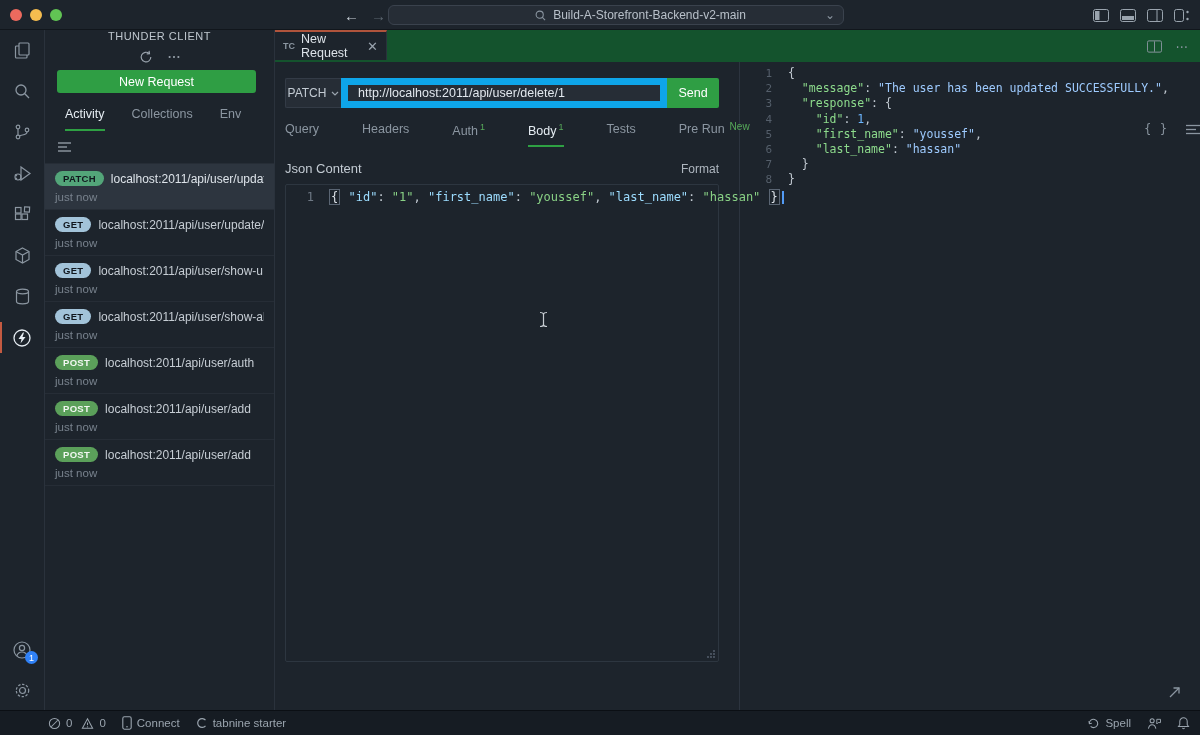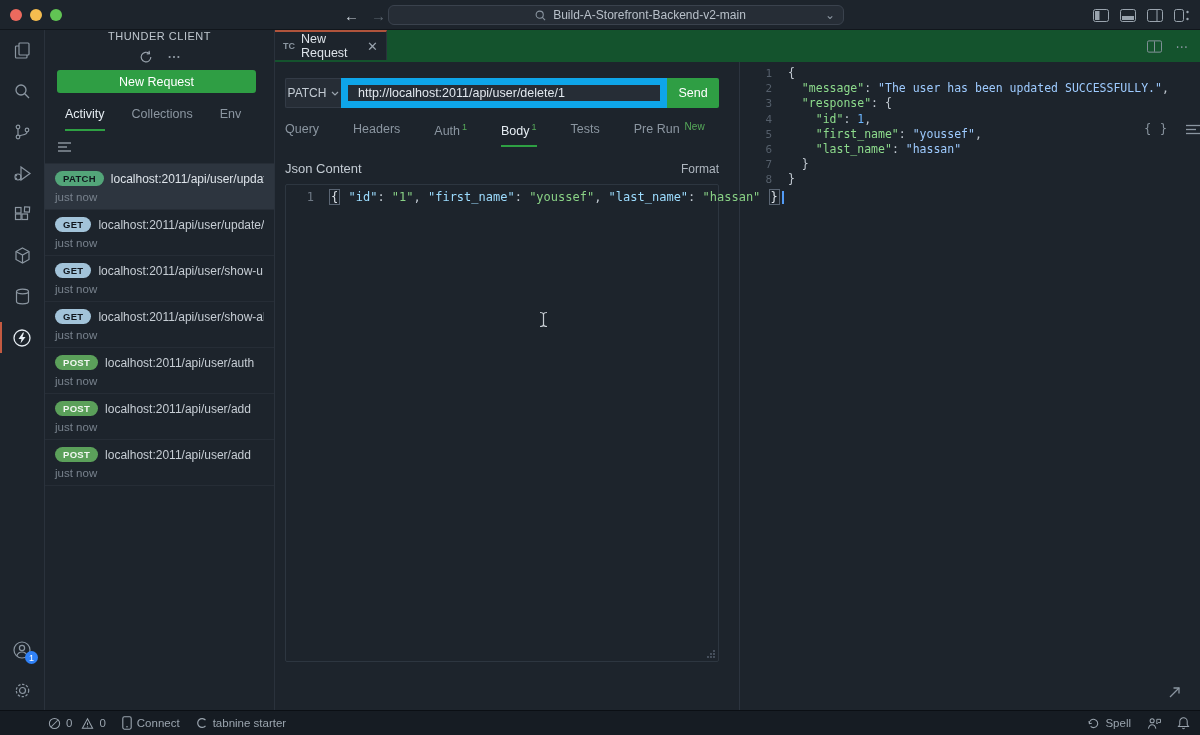--- a/index.html
+++ b/index.html
@@ -76,21 +76,21 @@
   .request-pane { width:465px; border-right:1px solid #2c343f; position:relative; padding:0 20px 0 10px; }
 
   .url-row { display:flex; margin-top:16px; height:30px; }
   .method-select { width:56px; background:#262d36; border:1px solid #333b46; border-right:none; border-radius:2px 0 0 2px;
     display:flex; align-items:center; justify-content:center; gap:5px; color:#c3cbd3; font-size:12px; cursor:pointer; }
   .url-input { flex:1; background:#262d36; border:7px solid #0ea5e9; color:#e2e8ee; font-size:12.5px;
     padding:0 10px; font-family:inherit; outline:none; }
   .send-btn { width:52px; background:#2f9e44; border:none; border-radius:0 2px 2px 0; color:#fff; font-size:12.5px;
     font-family:inherit; cursor:pointer; }
 
-  .rtab-row { display:flex; gap:34px; margin-top:14px; }
+  .rtab-row { display:flex; gap:43px; margin-top:14px; }
   .rtab { font-size:12.5px; color:#8b96a1; padding-bottom:7px; border-bottom:2px solid transparent; cursor:pointer; white-space:nowrap; }
   .rtab.active { color:#e6edf3; border-color:#2ea043; }
   .supnum { color:#57ab5a; font-size:9px; vertical-align:super; margin-left:2px; }
   .newtag { color:#57ab5a; font-size:10px; margin-left:5px; position:relative; top:-3px; }
 
   .btab-row { display:flex; gap:23px; margin-top:17px; }
   .btab { font-size:12px; color:#8b96a1; padding-bottom:6px; border-bottom:2px solid transparent; cursor:pointer; }
   .btab.active { color:#e6edf3; border-color:#2ea043; }
 
   .jc-row { display:flex; align-items:center; margin-top:14px; }

